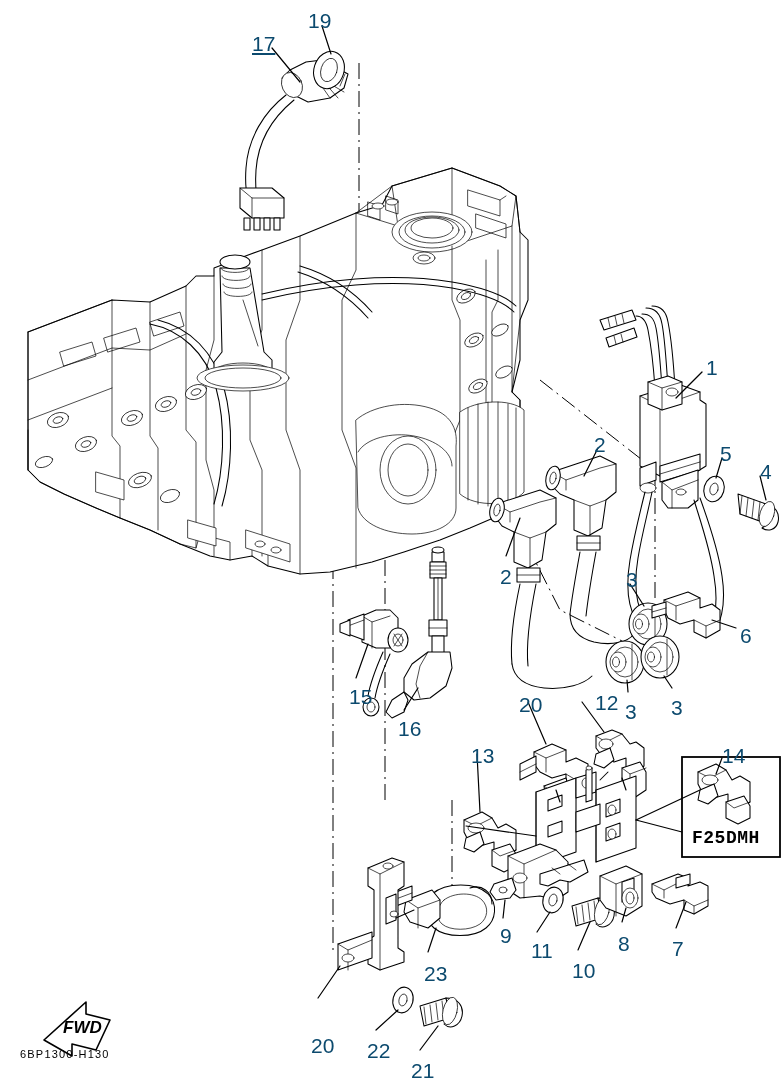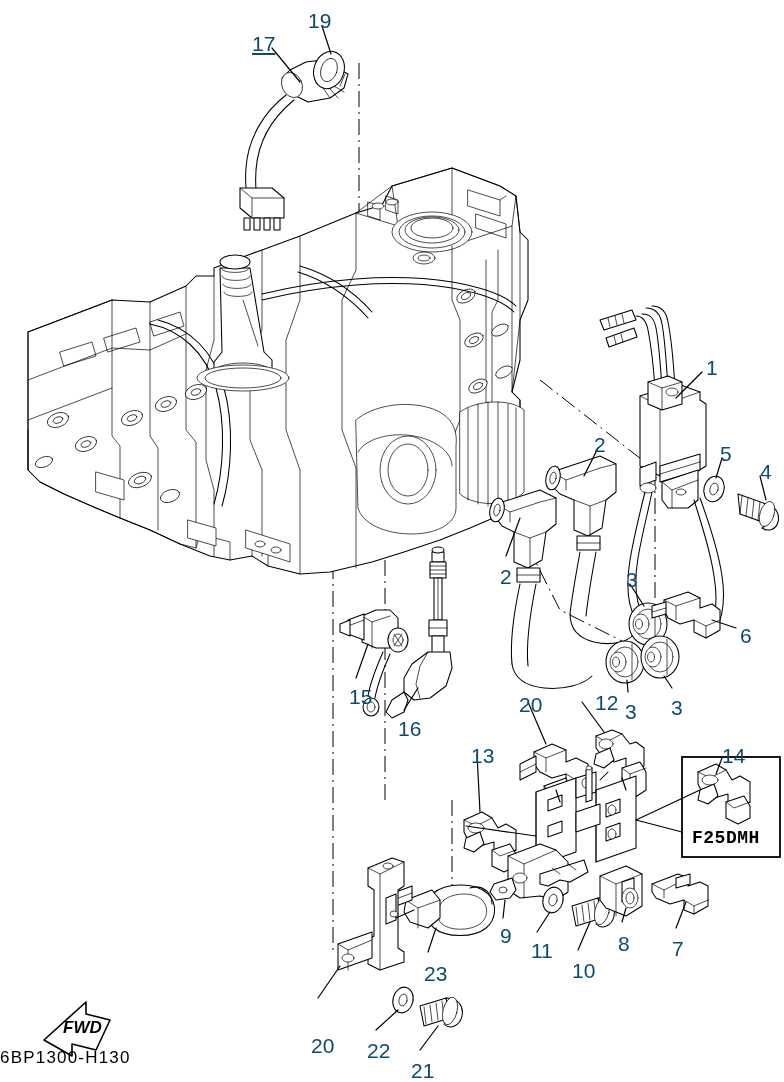--- a/index.html
+++ b/index.html
@@ -3,21 +3,21 @@
 <meta charset="utf-8">
 <style>
   html,body{margin:0;padding:0;background:#ffffff;}
   body{width:784px;height:1082px;overflow:hidden;
        font-family:"Liberation Sans",sans-serif;color:#000;}
   #sheet{position:relative;width:784px;height:1082px;background:#fff;}
   svg#art{position:absolute;left:0;top:0;width:784px;height:1082px;}
   .lbl{position:absolute;font-family:"Liberation Sans",sans-serif;
        font-size:21px;font-weight:400;color:#0c4a6e;line-height:1;
        letter-spacing:0px;white-space:nowrap;}
-  .partno{position:absolute;left:0;top:1048px;font-size:17px;
+  .partno{position:absolute;left:20px;top:1048px;font-size:11px;
           letter-spacing:1.2px;font-family:"Liberation Sans",sans-serif;}
   .variant{position:absolute;font-size:18px;font-weight:700;
            letter-spacing:0.5px;font-family:Liberation Mono, monospace;}
   .fwdtxt{position:absolute;font-size:17px;font-weight:700;font-style:italic;
           font-family:"Liberation Sans",sans-serif;}
 </style>
 </head>
 <body>
 
 <div id="sheet">

